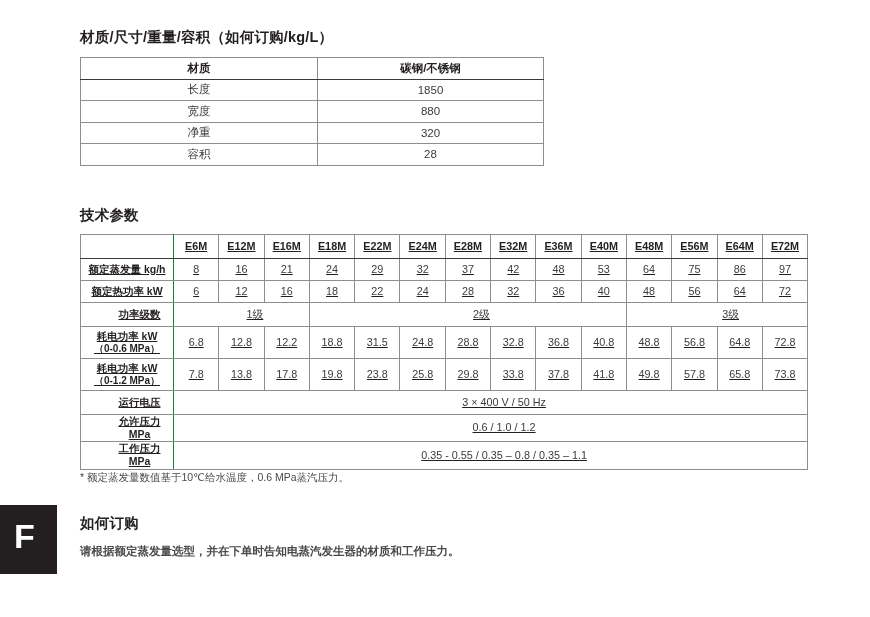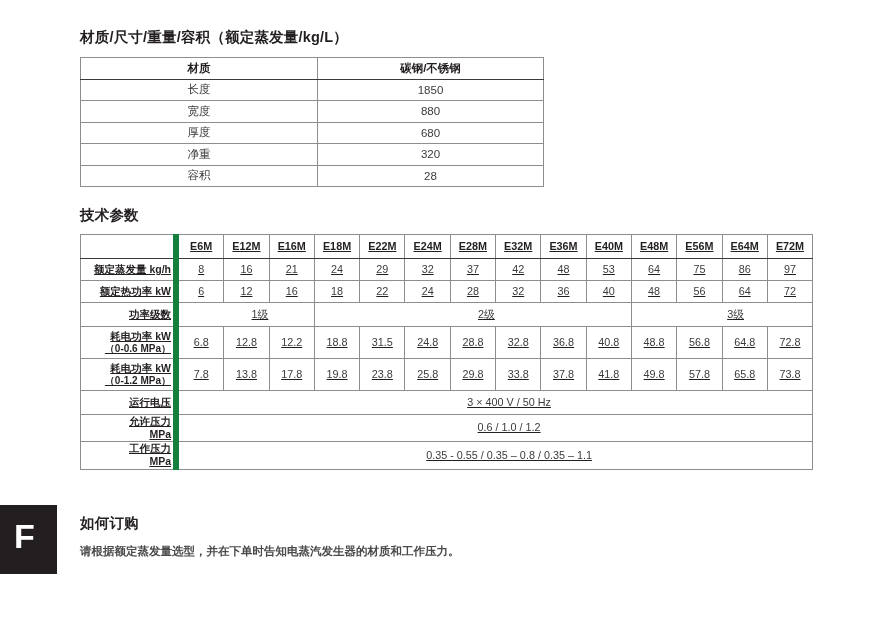--- a/index.html
+++ b/index.html
@@ -83,22 +83,21 @@
     font-size: 10.8px;
     height: 21px;
     line-height: 1.25;
   }
   #tbl-tech td.lbl {
     width: 88px;
     font-weight: bold;
     color: #231f20;
     font-size: 10.5px;
     padding: 0 2px;
-    border-right: 6px solid #15803d;
-    text-align: right;
+    border-right: 1px solid #15803d;
   }
   #tbl-tech tr.head td {
     font-weight: bold;
     color: #231f20;
     font-size: 10.8px;
     height: 23px;
     border-bottom: 1px solid #3a3a3a;
   }
   #tbl-tech td.model { width: 44.3px; }
   #tbl-tech tr.tall td { height: 31px; }
@@ -145,39 +144,35 @@
     color: #4a4a4a;
     white-space: nowrap;
     font-weight: bold;
   }
 </style>
 </head>
 <body>
 
 <div class="page">
 
-  <div class="section-title" id="title-materials">材质/尺寸/重量/容积（额定蒸发量/kg/L）</div>
+  <div class="section-title" id="title-materials">材质/尺寸/重量/容积（如何订购/kg/L）</div>
 
   <table id="tbl-materials">
     <tbody>
       <tr class="head">
         <td class="c1">材质</td>
         <td class="c2">碳钢/不锈钢</td>
       </tr>
       <tr>
         <td class="c1">长度</td>
         <td class="c2">1850</td>
       </tr>
       <tr>
         <td class="c1">宽度</td>
         <td class="c2">880</td>
-      </tr>
-      <tr>
-        <td class="c1">厚度</td>
-        <td class="c2">680</td>
       </tr>
       <tr>
         <td class="c1">净重</td>
         <td class="c2">320</td>
       </tr>
       <tr>
         <td class="c1">容积</td>
         <td class="c2">28</td>
       </tr>
     </tbody>
@@ -295,20 +290,21 @@
         <td class="wide" colspan="14">0.6 / 1.0 / 1.2</td>
       </tr>
 
       <tr class="span-row">
         <td class="lbl">工作压力 MPa</td>
         <td class="wide" colspan="14">0.35 - 0.55 / 0.35 – 0.8 / 0.35 – 1.1</td>
       </tr>
     </tbody>
   </table>
 
+  <div id="footnote">* 额定蒸发量数值基于10℃给水温度，0.6 MPa蒸汽压力。</div>
 
   <div id="side-tab">
     <div class="letter">F</div>
   </div>
 
   <div class="section-title" id="title-order">如何订购</div>
 
   <div id="order-text">请根据额定蒸发量选型，并在下单时告知电蒸汽发生器的材质和工作压力。</div>
 
 </div>

